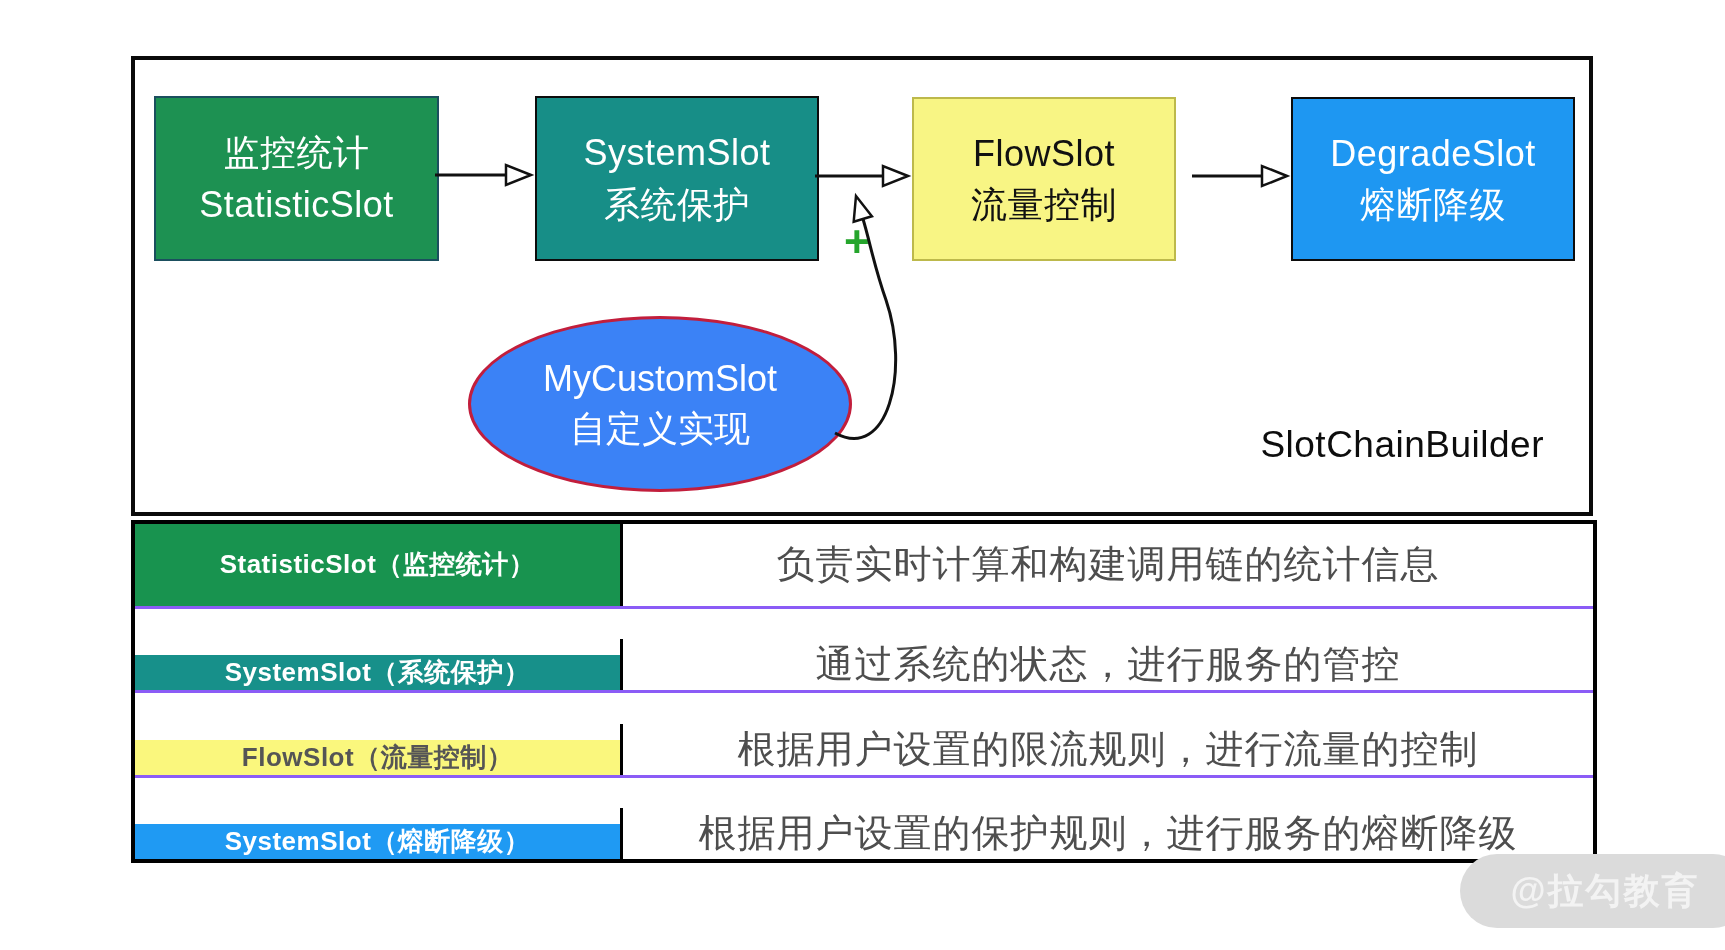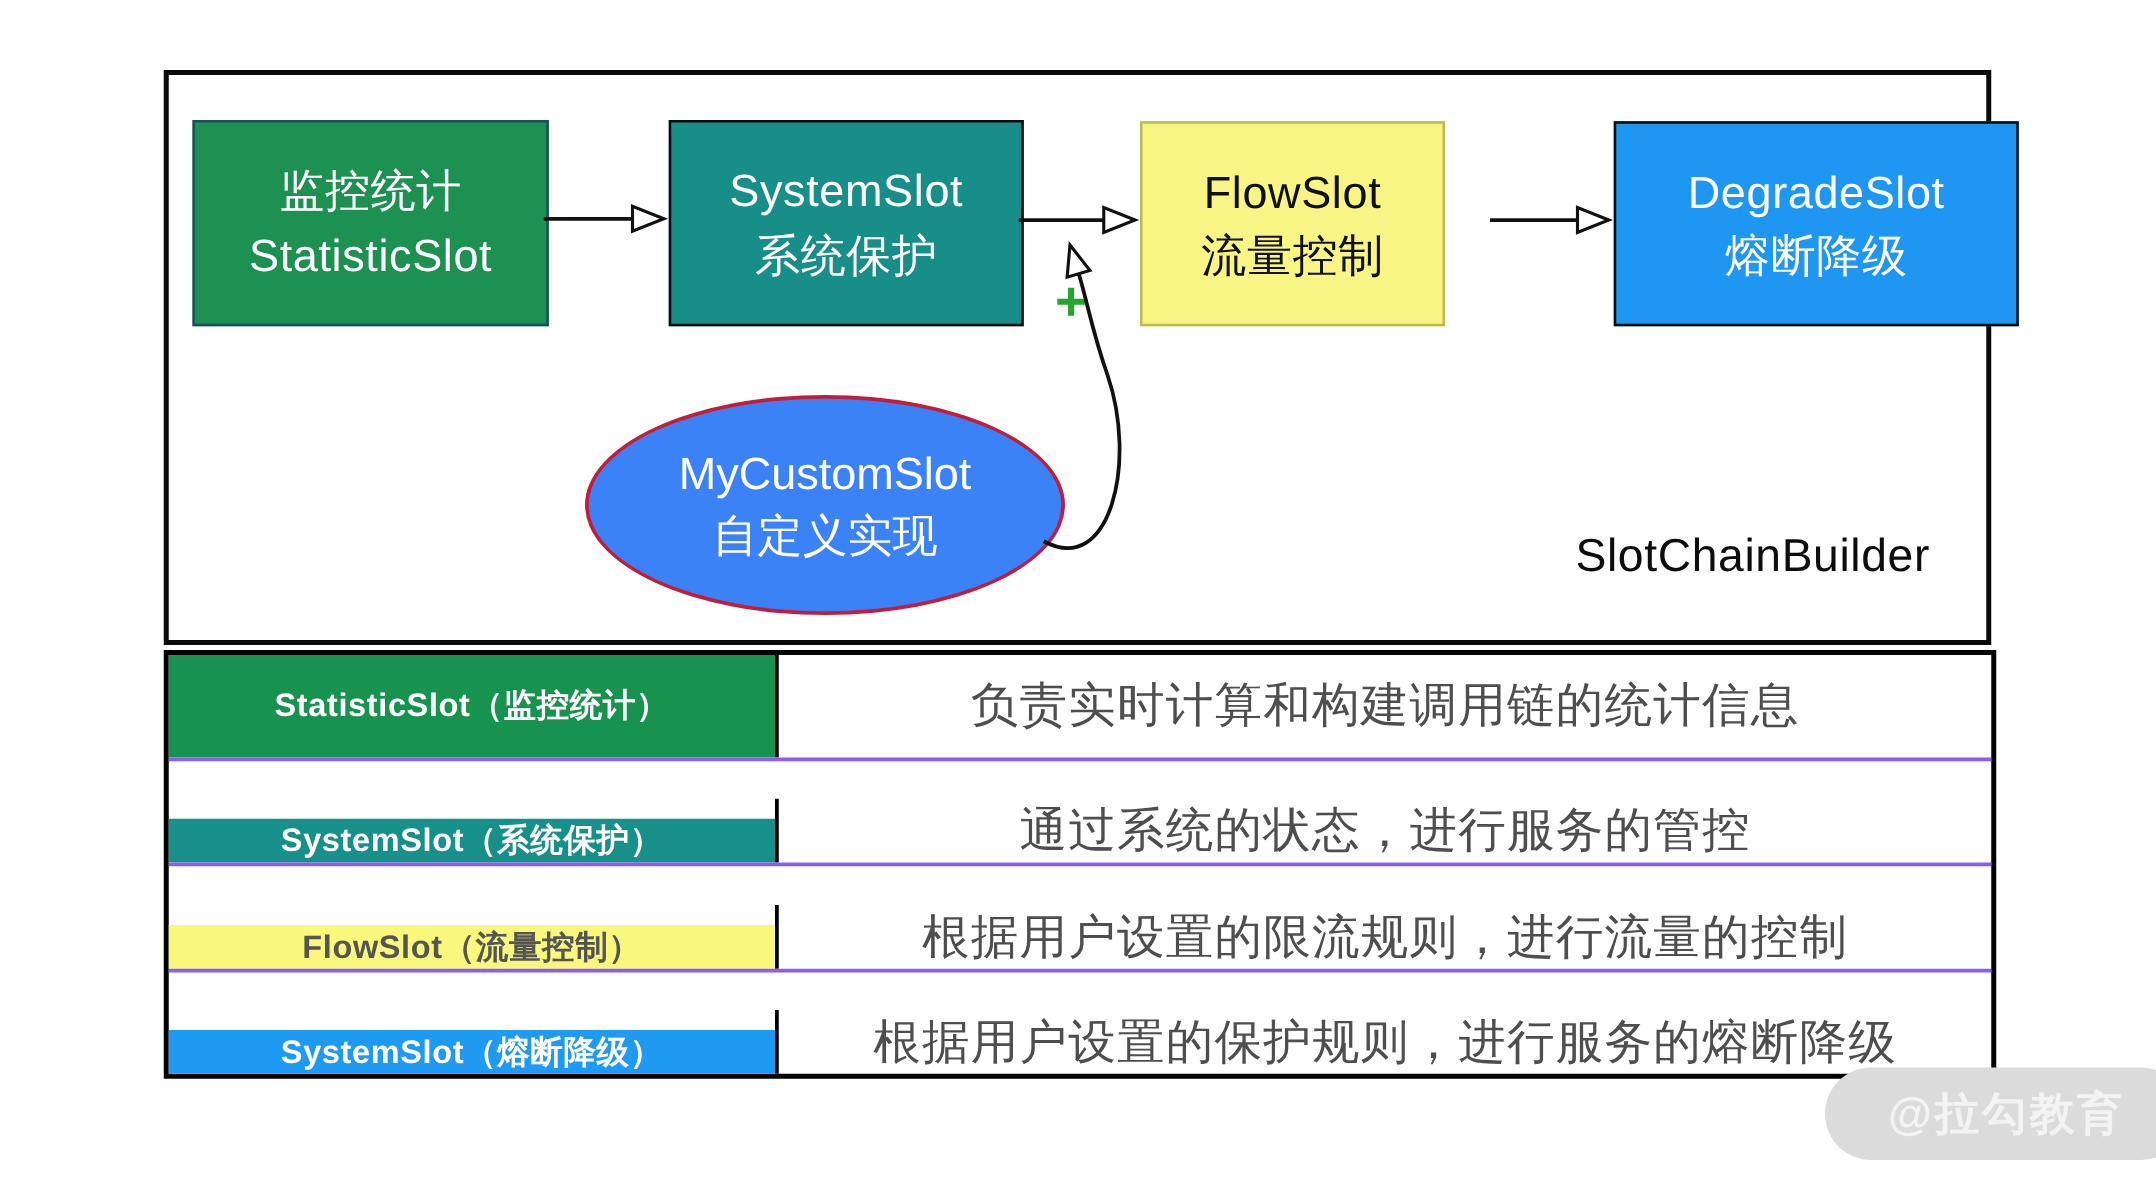--- a/index.html
+++ b/index.html
@@ -14,22 +14,22 @@
     border:4px solid #0a0a0a;box-sizing:border-box;background:#ffffff;
   }
   .slot-box{
     position:absolute;box-sizing:border-box;border:2px solid #0c0c0c;
     display:flex;flex-direction:column;align-items:center;justify-content:center;
     text-align:center;font-size:36px;line-height:1.42;color:#ffffff;
     letter-spacing:0.5px;
   }
   .slot-statistic{left:150px;top:92px;width:285px;height:165px;}
   .slot-system  {left:531px;top:92px;width:284px;height:165px;}
-  .slot-flow    {left:908px;top:93px;width:244px;height:164px;}
-  .slot-degrade {left:1287px;top:93px;width:324px;height:164px;justify-content:center;}
+  .slot-flow    {left:908px;top:93px;width:264px;height:164px;}
+  .slot-degrade {left:1287px;top:93px;width:284px;height:164px;justify-content:center;}
   .custom-ellipse{
     position:absolute;left:464px;top:312px;width:384px;height:176px;
     border-radius:50%;box-sizing:border-box;
     display:flex;flex-direction:column;align-items:center;justify-content:center;
     text-align:center;font-size:36px;line-height:1.4;color:#ffffff;
   }
   .builder-label{
     position:absolute;left:1120px;top:420px;width:420px;
     text-align:right;font-size:37px;color:#0d0d0d;letter-spacing:0.5px;
   }

